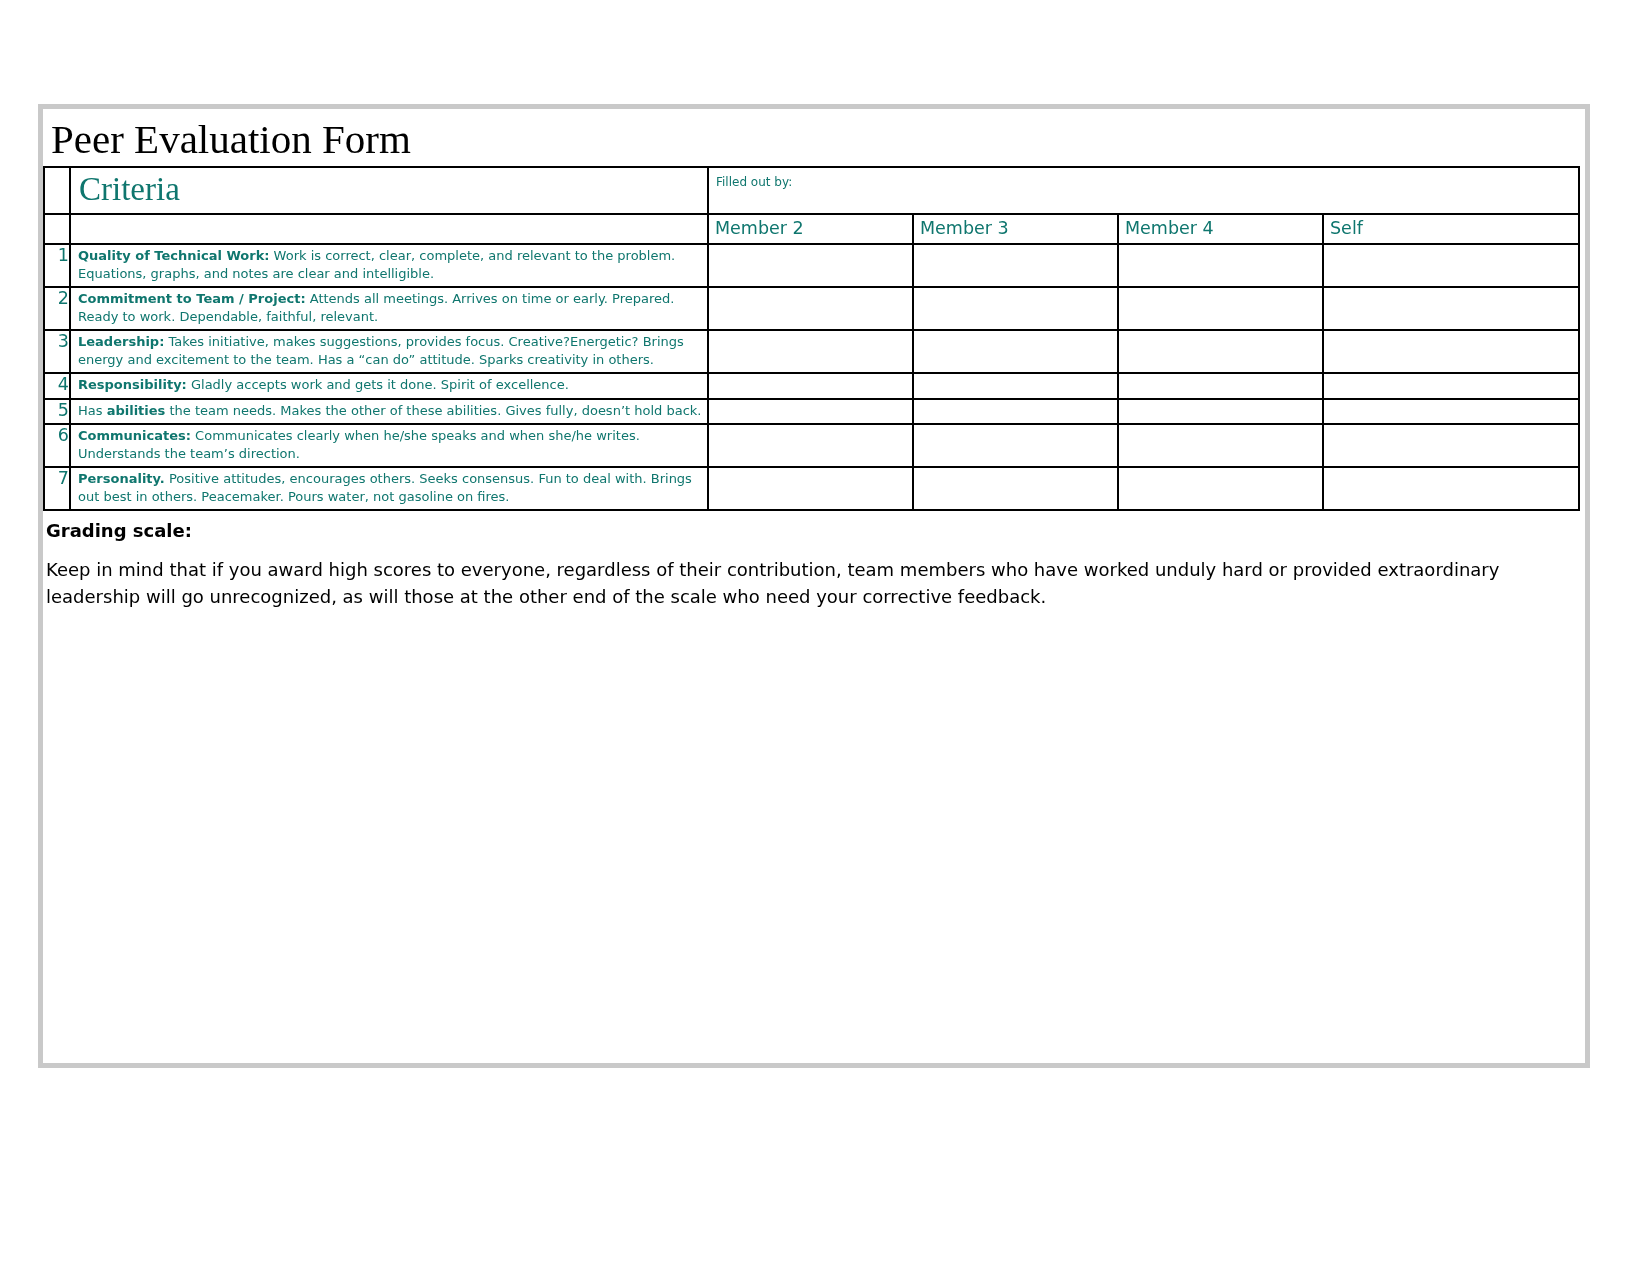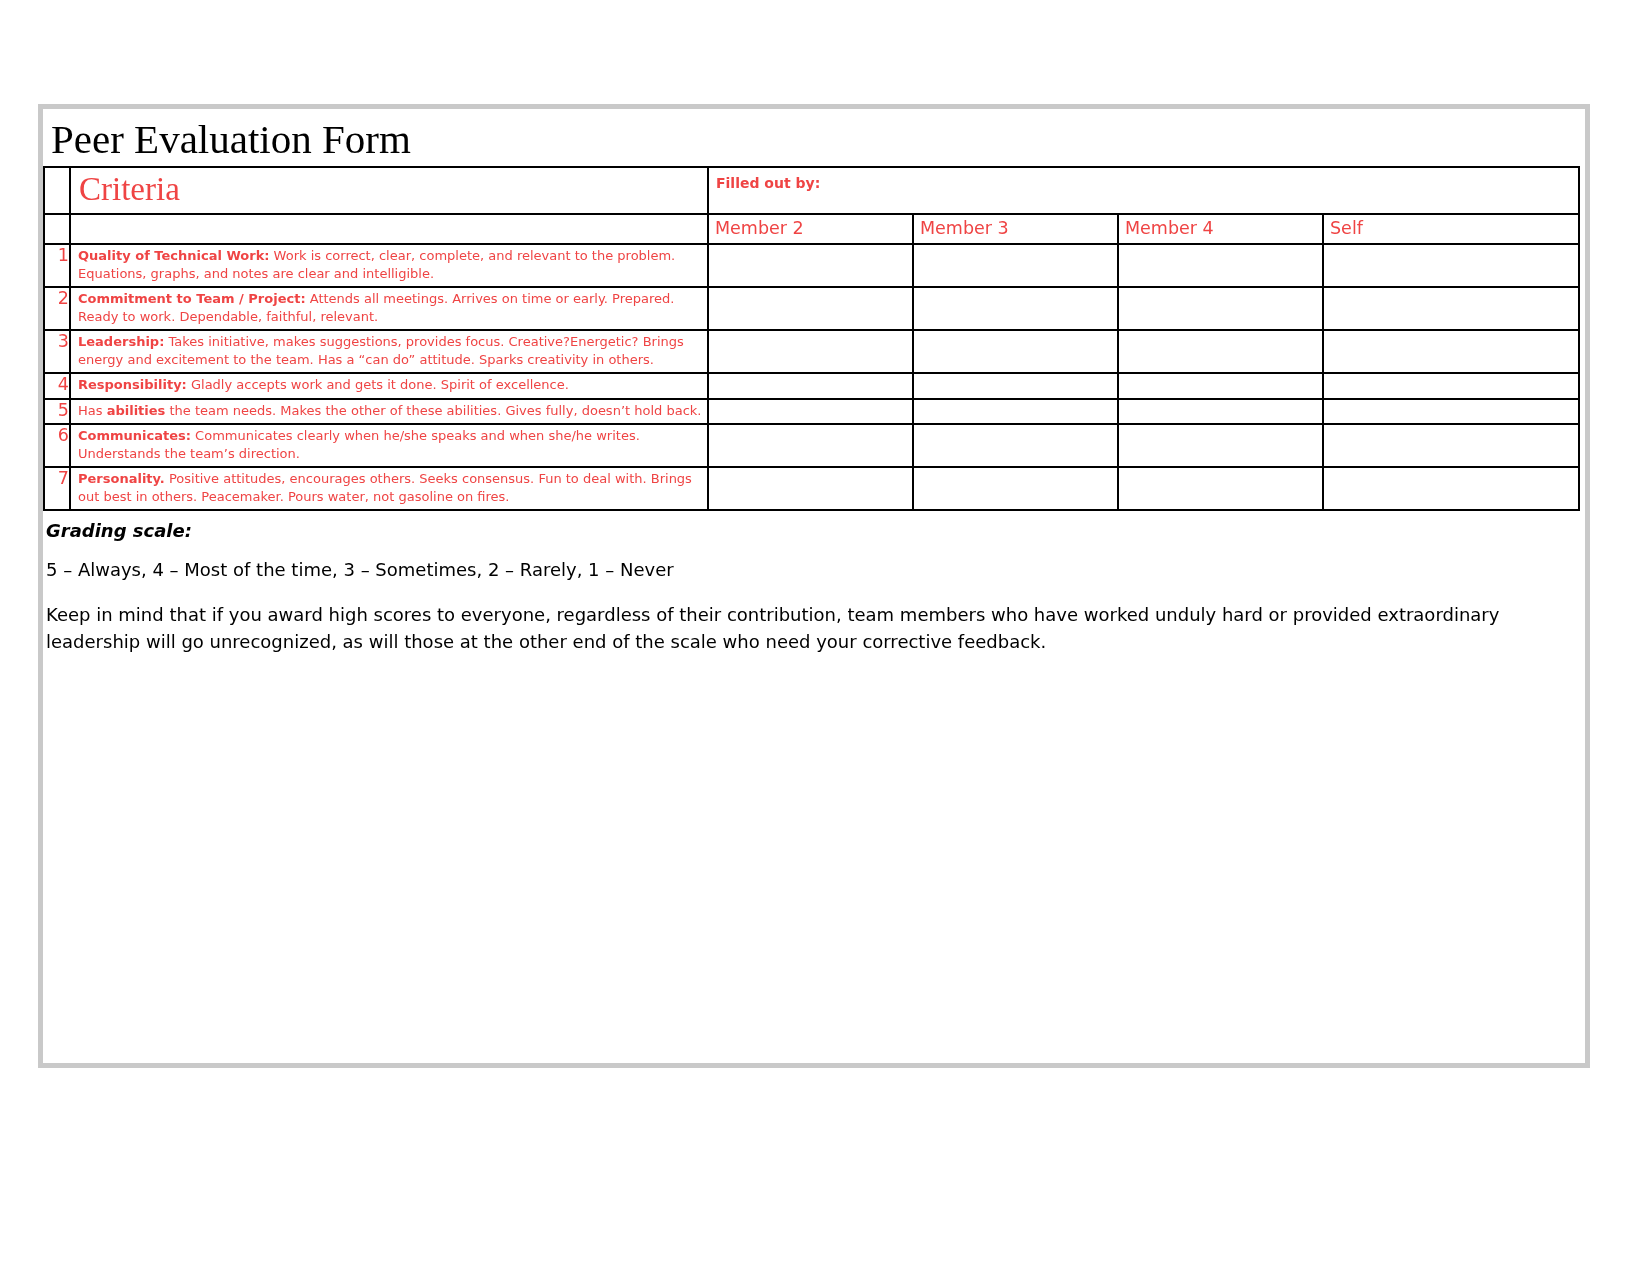--- a/index.html
+++ b/index.html
@@ -42,21 +42,21 @@
     white-space: nowrap;
     color: #000;
   }
 
   
   table.form {
     border-collapse: collapse;
     table-layout: fixed;
     width: 1535px;
     margin-left: 0px;
-    color: #ef4444;
+    color: #0f766e;
     padding-left: 39px;
   }
   table.form td {
     border: 2px solid #000;
     vertical-align: top;
     padding: 0;
     background: #fff;
   }
 
   
@@ -70,22 +70,22 @@
   
   td.num-blank { border-right: 2px solid #000; }
   .criteria-head {
     font-family: "Liberation Serif", serif;
     font-size: 33px;
     line-height: 1.05;
     padding: 4px 0 6px 8px;
     white-space: nowrap;
   }
   .filled-head {
-    font-size: 14px;
-    font-weight: bold;
+    font-size: 12px;
+    font-weight: normal;
     padding: 7px 0 0 7px;
     white-space: nowrap;
   }
 
   
   .member-head {
     font-size: 17.5px;
     padding: 3px 0 4px 6px;
     white-space: nowrap;
     line-height: 1.2;
@@ -126,21 +126,20 @@
   }
   .footer p {
     margin: 0;
     font-size: 18px;
     line-height: 1.5;
   }
   .grading-label {
     font-weight: bold;
     font-size: 18px;
     margin: 0 0 12px 0 !important;
-    font-style: italic;
   }
   .scale-line { margin-bottom: 18px !important; }
   .note-line { max-width: 1490px; }
 </style>
 </head>
 <body>
 
 <div id="page">
  <div id="page-inner">
 
@@ -260,18 +259,17 @@
         <td class="scorecell"></td>
         <td class="scorecell"></td>
       </tr>
 
 
     </tbody>
   </table>
 
   <div class="footer">
     <p class="grading-label">Grading scale:</p>
-    <p class="scale-line">5 – Always, 4 – Most of the time, 3 – Sometimes, 2 – Rarely, 1 – Never</p>
     <p class="note-line">Keep in mind that if you award high scores to everyone, regardless of their contribution, team members who have worked unduly hard or provided extraordinary leadership will go unrecognized, as will those at the other end of the scale who need your corrective feedback.</p>
   </div>
 
  </div>
 </div>
 
 </body></html>

